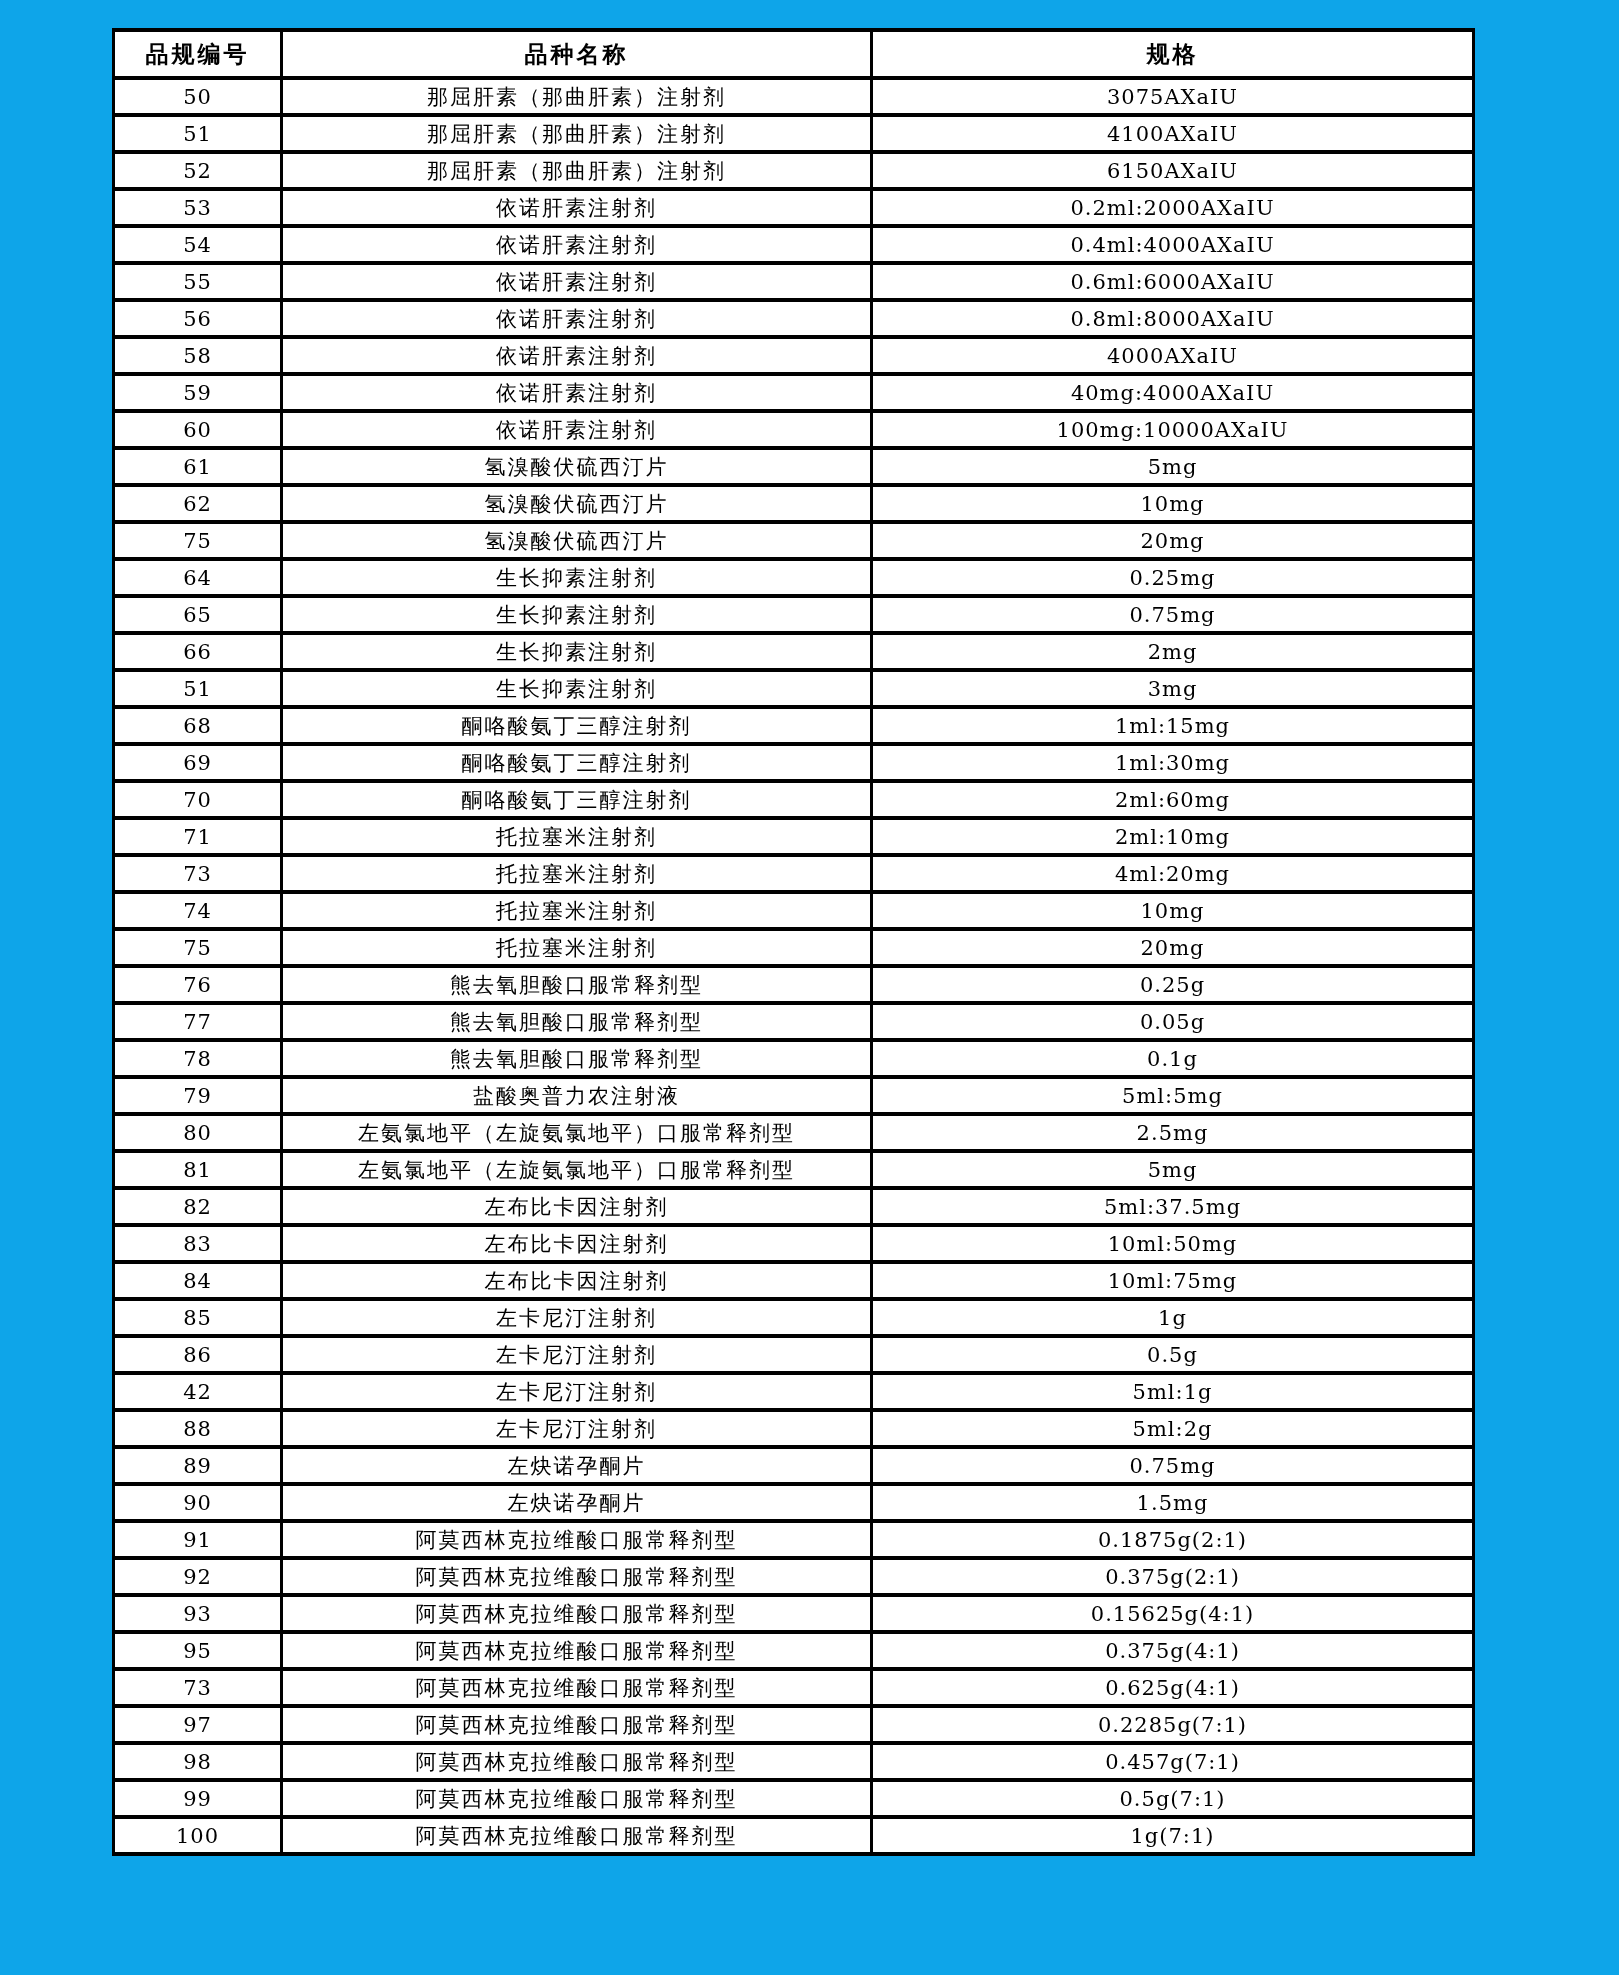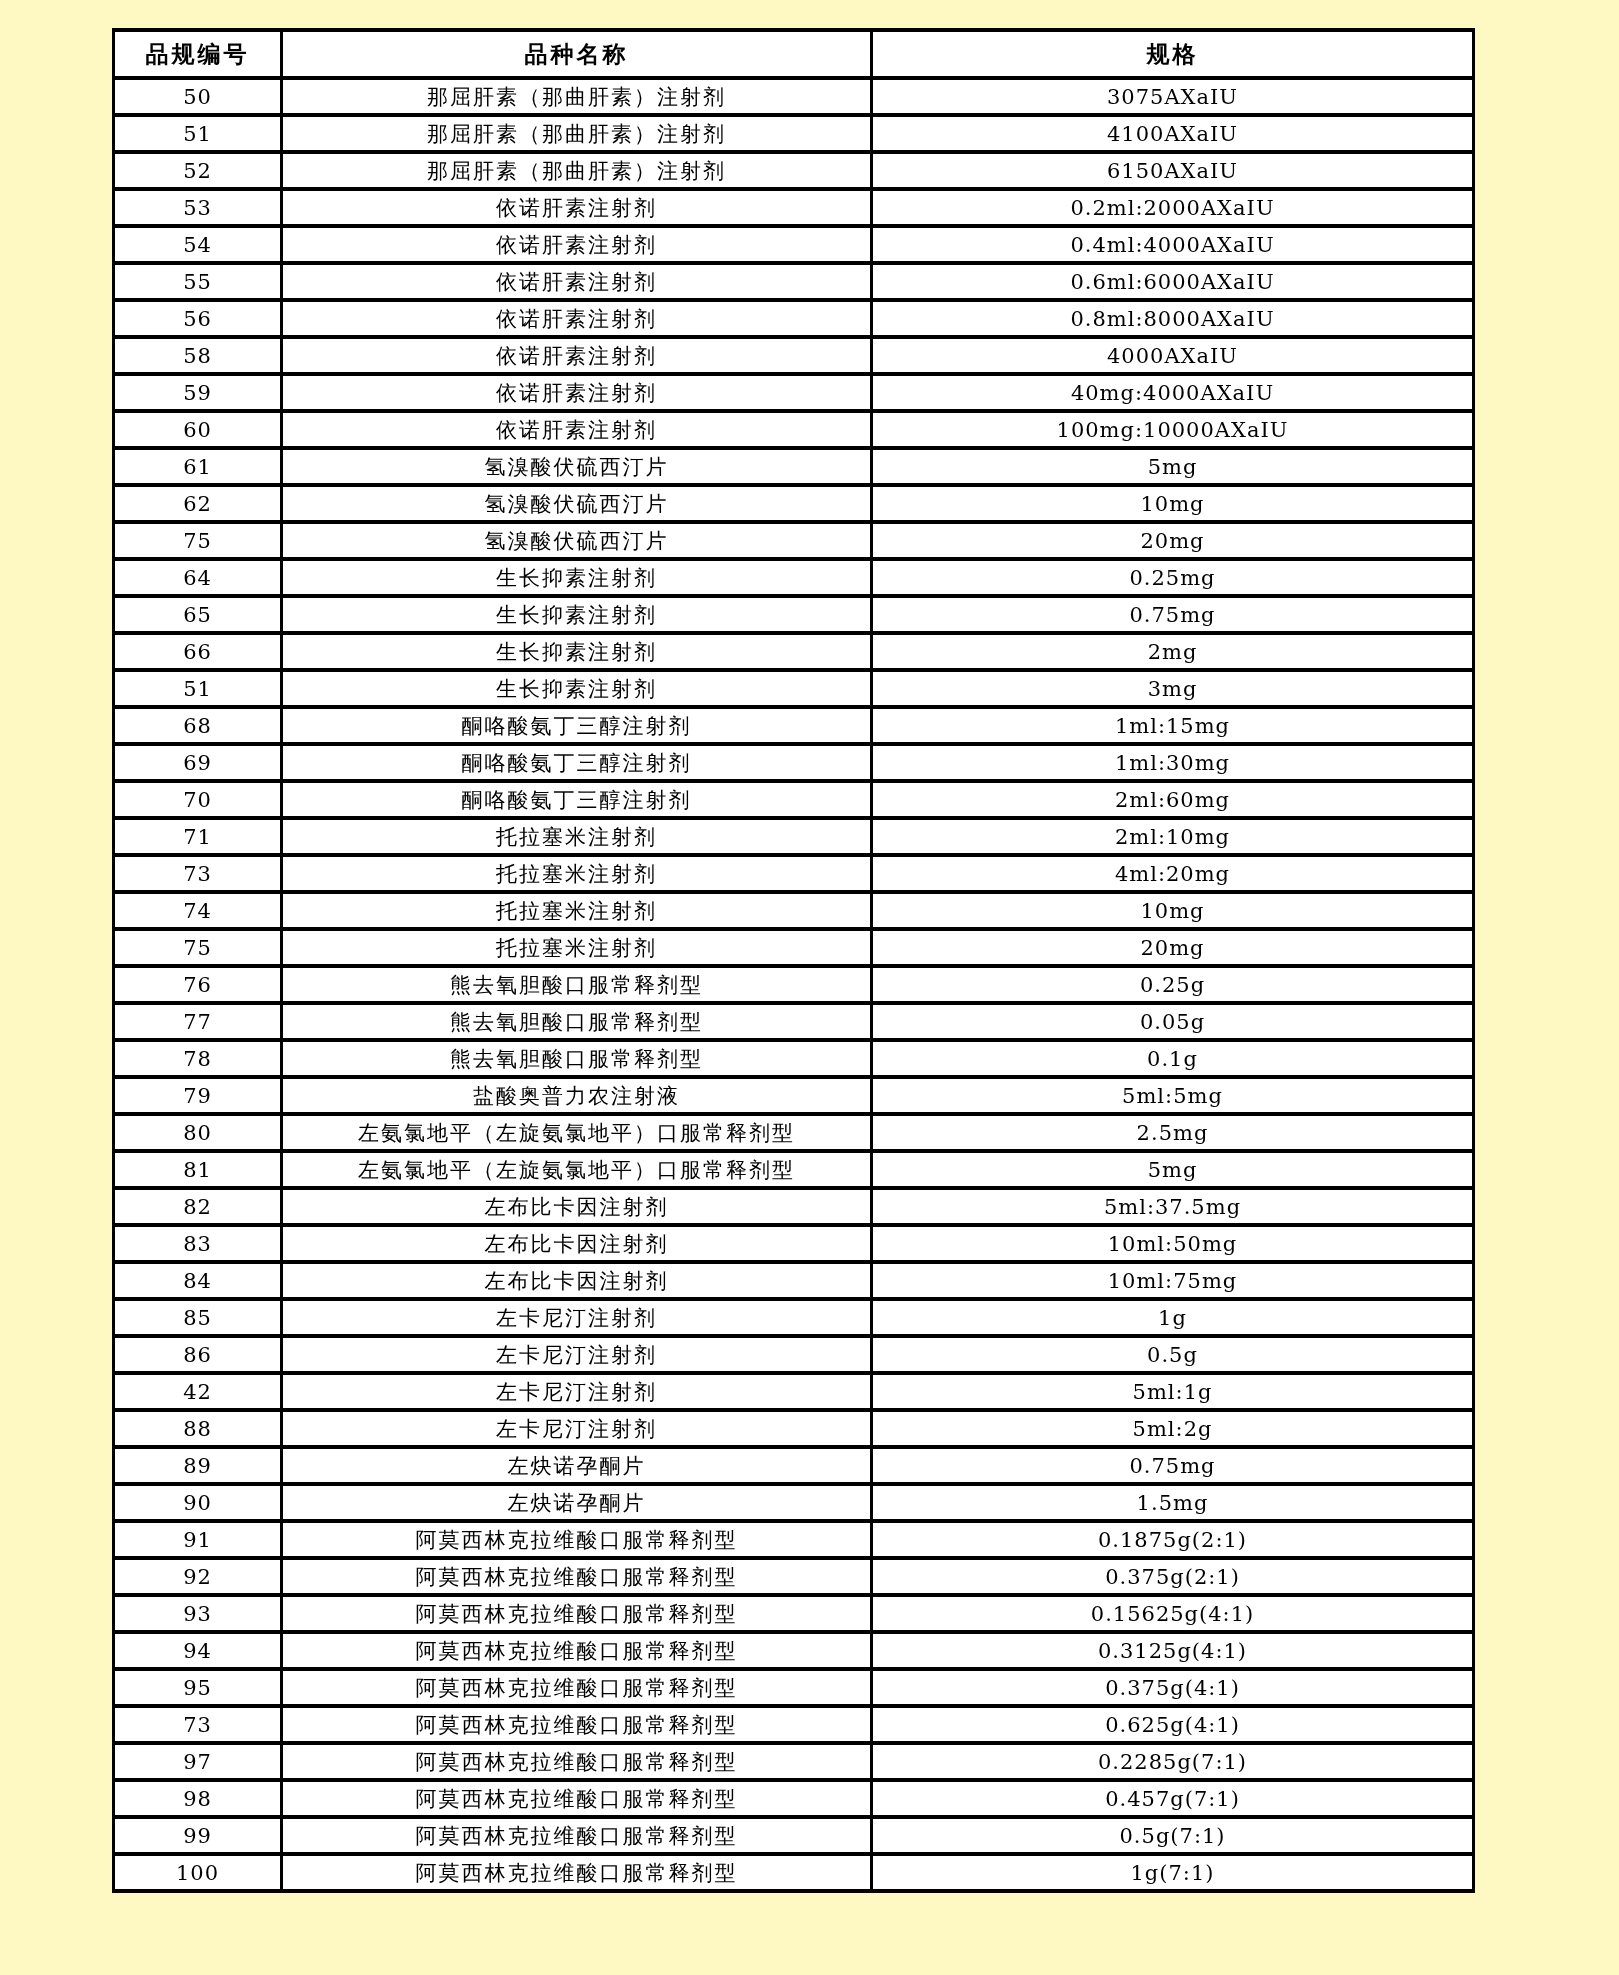--- a/index.html
+++ b/index.html
@@ -12,21 +12,21 @@
     height: 1975px;
     position: relative;
     font-family: "DejaVu Serif", "Liberation Serif", serif;
     color: #000000;
   }
   .page {
     position: absolute;
     left: 0; top: 0;
     width: 1619px;
     height: 1975px;
-    background: #fef9c3;
+    background: #0ea5e9;
   }
   table.spec-table {
     position: absolute;
     left: 112px;
     top: 28px;
     width: 1360px;
     border-collapse: collapse;
     table-layout: fixed;
   }
   table.spec-table col.c1 { width: 168px; }
@@ -323,25 +323,20 @@
     <td class="cell-name">阿莫西林克拉维酸口服常释剂型</td>
     <td class="cell-spec">0.375g(2:1)</td>
   </tr>
 
   <tr>
     <td class="cell-id">93</td>
     <td class="cell-name">阿莫西林克拉维酸口服常释剂型</td>
     <td class="cell-spec">0.15625g(4:1)</td>
   </tr>
 
-  <tr>
-    <td class="cell-id">94</td>
-    <td class="cell-name">阿莫西林克拉维酸口服常释剂型</td>
-    <td class="cell-spec">0.3125g(4:1)</td>
-  </tr>
 
   <tr>
     <td class="cell-id">95</td>
     <td class="cell-name">阿莫西林克拉维酸口服常释剂型</td>
     <td class="cell-spec">0.375g(4:1)</td>
   </tr>
 
   <tr>
     <td class="cell-id">73</td>
     <td class="cell-name">阿莫西林克拉维酸口服常释剂型</td>

